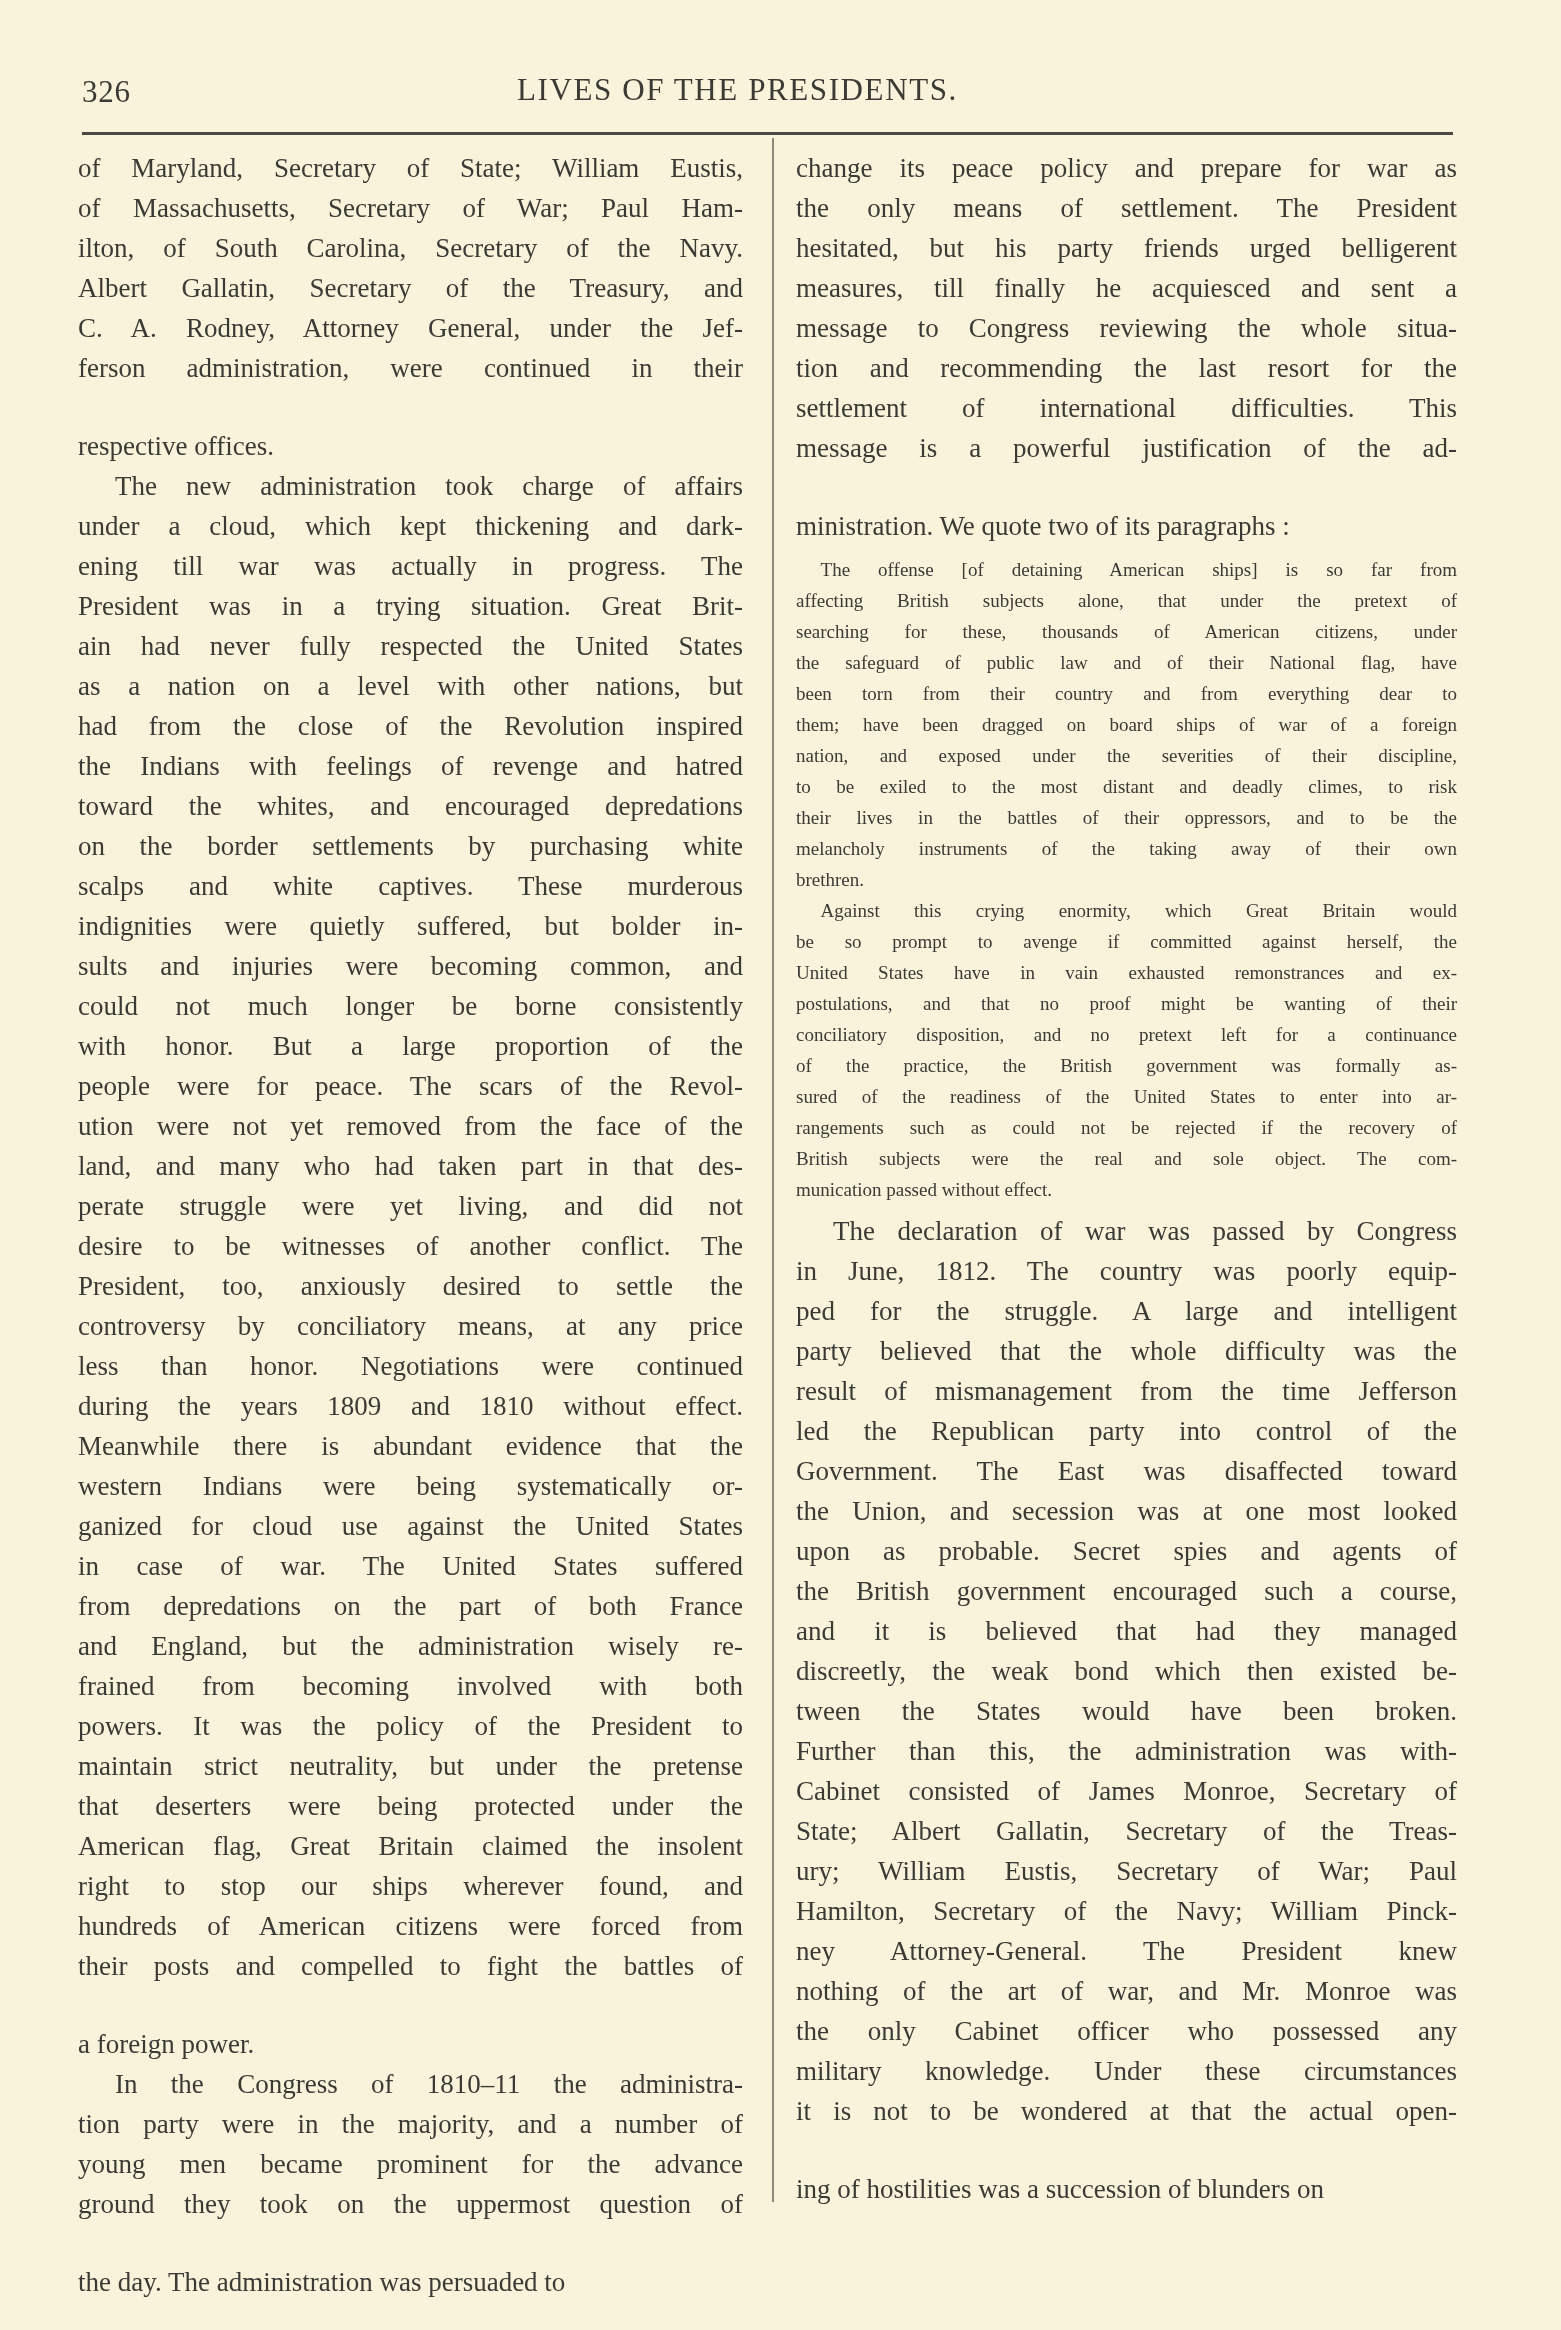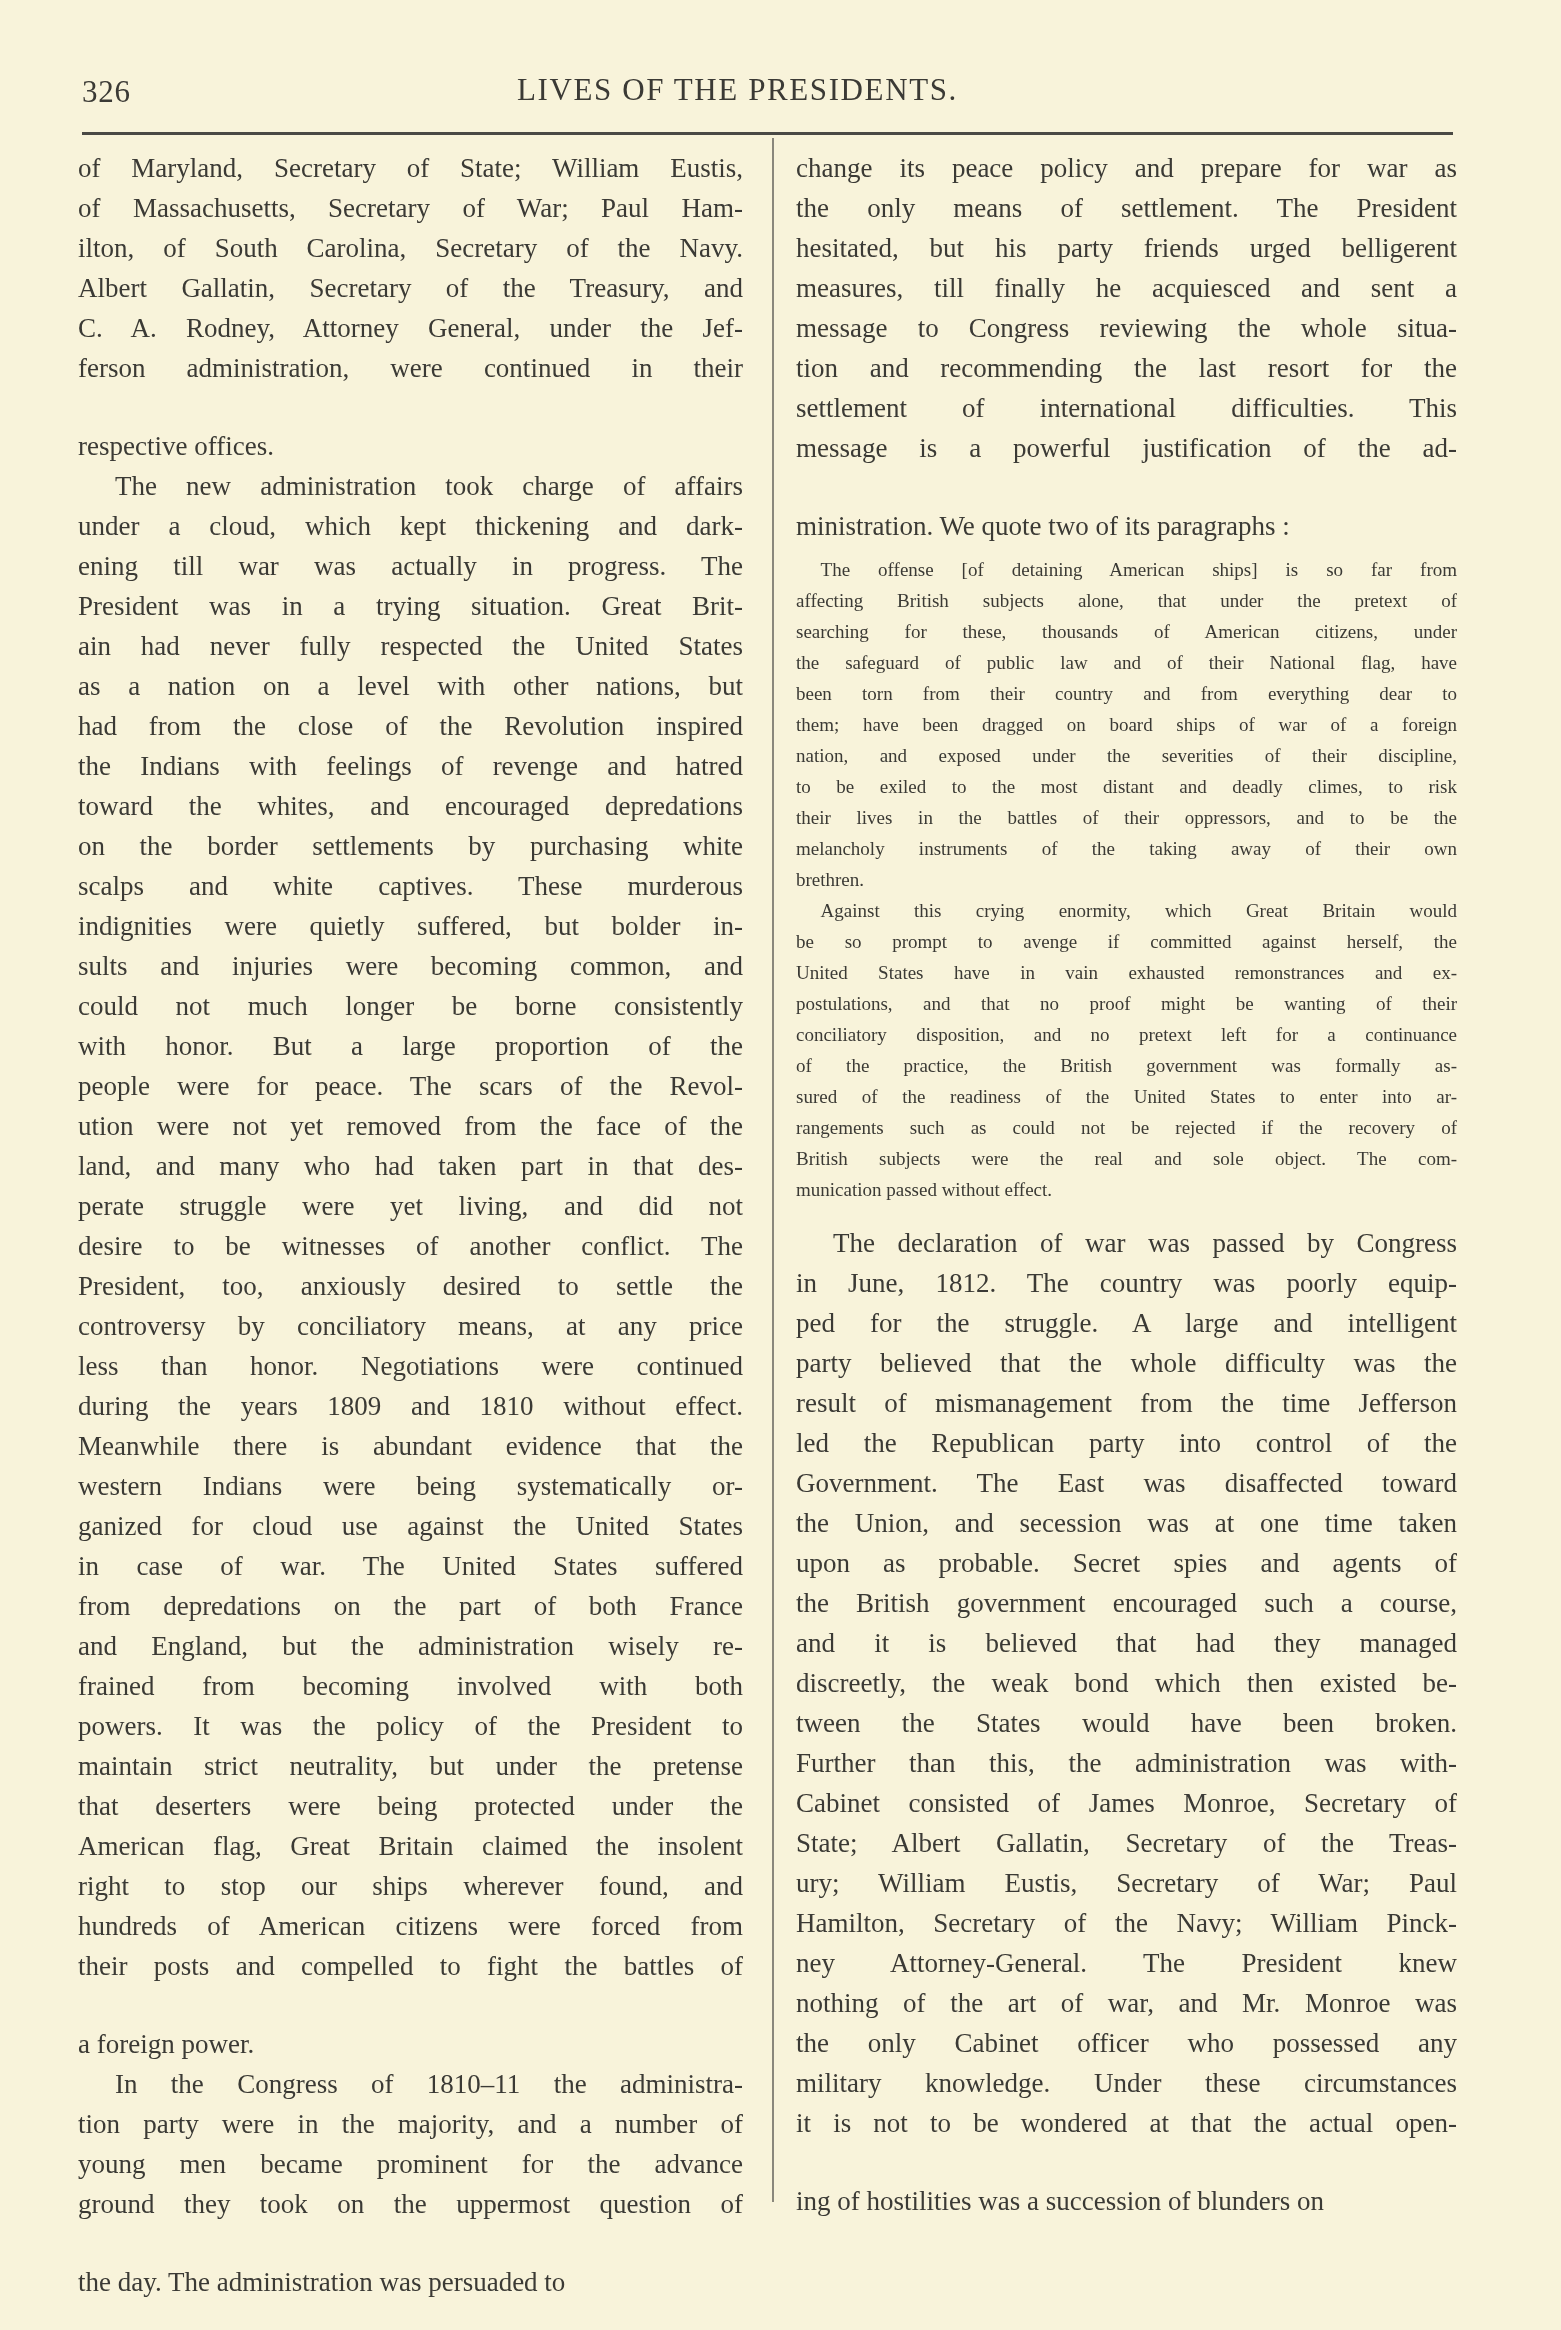--- a/index.html
+++ b/index.html
@@ -9,21 +9,21 @@
   .running-head{position:absolute;left:517px;top:72px;font-size:31px;letter-spacing:1.6px;text-align:center;}
   .rule{position:absolute;left:82px;top:132px;width:1371px;height:2.5px;background:#4a4944;}
   .divider{position:absolute;left:772px;top:138px;width:1.6px;height:2064px;background:#8a877c;}
   .col{position:absolute;}
   .col-left{left:78px;top:148px;width:665px;}
   .col-right{left:796px;top:148px;width:661px;}
   .line{display:block;white-space:nowrap;text-align:justify;text-align-last:justify;
         font-size:27px;line-height:40px;height:40px;overflow:hidden;}
   .line.last{text-align-last:left;margin-top:38px;}
   .line.indent{padding-left:37px;}
-  .quote{margin-top:8.2px;margin-bottom:18px;}
+  .quote{margin-top:8.2px;margin-bottom:6px;}
   .qline{display:block;white-space:nowrap;text-align:justify;text-align-last:justify;
          font-size:19px;line-height:31px;height:31px;overflow:hidden;}
   .qline.last{text-align-last:left;}
   .qline.indent{padding-left:24.6px;}
 </style>
 </head>
 <body>
 
 <div>
   <div class="page-num">326</div>
@@ -121,21 +121,21 @@
         <span class="qline last">munication passed without effect.</span>
       </div>
     <div id="rightBody">
         <span class="line indent">The declaration of war was passed by Congress</span>
         <span class="line">in June, 1812. The country was poorly equip-</span>
         <span class="line">ped for the struggle. A large and intelligent</span>
         <span class="line">party believed that the whole difficulty was the</span>
         <span class="line">result of mismanagement from the time Jefferson</span>
         <span class="line">led the Republican party into control of the</span>
         <span class="line">Government. The East was disaffected toward</span>
-        <span class="line">the Union, and secession was at one time taken</span>
+        <span class="line">the Union, and secession was at one most looked</span>
         <span class="line">upon as probable. Secret spies and agents of</span>
         <span class="line">the British government encouraged such a course,</span>
         <span class="line">and it is believed that had they managed</span>
         <span class="line">discreetly, the weak bond which then existed be-</span>
         <span class="line">tween the States would have been broken.</span>
         <span class="line">Further than this, the administration was with-</span>
         <span class="line">Cabinet consisted of James Monroe, Secretary of</span>
         <span class="line">State; Albert Gallatin, Secretary of the Treas-</span>
         <span class="line">ury; William Eustis, Secretary of War; Paul</span>
         <span class="line">Hamilton, Secretary of the Navy; William Pinck-</span>

